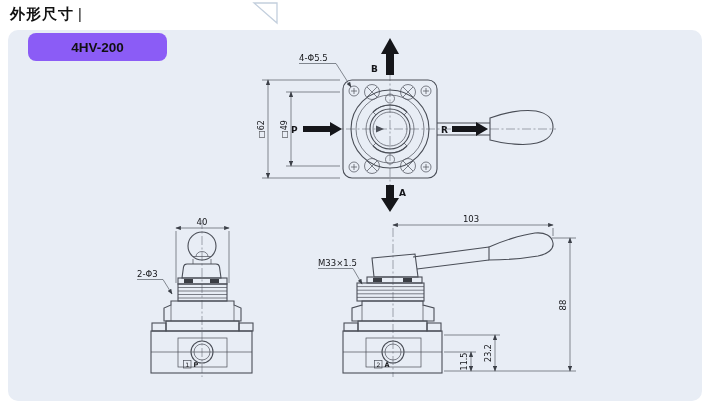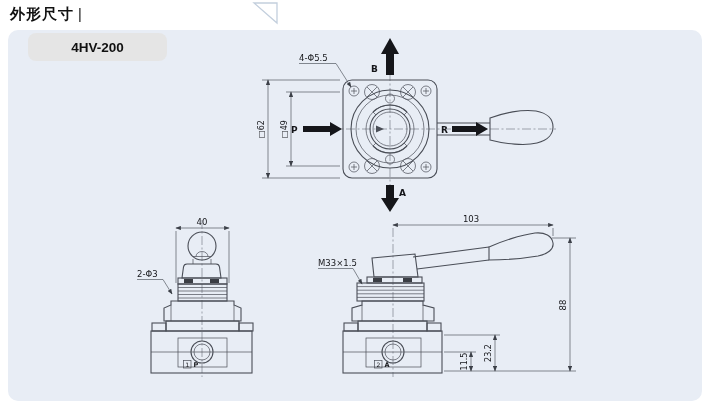--- a/index.html
+++ b/index.html
@@ -10,21 +10,21 @@
   }
   .hdr{position:absolute;top:2px;left:10px;height:24px;display:flex;align-items:center;gap:4px;}
   .hdr .zh{font-size:15px;font-weight:bold;color:#111;letter-spacing:1px;}
   .hdr .en{font-size:14.5px;color:#111;}
   .panel{
     position:absolute;left:8px;top:30px;width:694px;height:371px;
     background:#e8edf5;border-radius:10px;
   }
   .badge{
     position:absolute;left:28px;top:33px;width:139px;height:28px;
-    background:#e5e5e5;border-radius:8px;
+    background:#8b5cf6;border-radius:8px;
     display:flex;align-items:center;justify-content:center;
     font-size:13.5px;font-weight:bold;color:#111;
   }
   svg.drawing{position:absolute;left:0;top:0;}
   svg text{fill:#15161a;font-family:"DejaVu Sans","Liberation Sans",sans-serif;}
   .dimtxt{font-size:8.5px;}
   .dimtxt-sm{font-size:8px;}
   .portltr{font-size:9px;font-weight:600;}
   .boxnum{font-size:6px;}
   .boxltr{font-size:6.5px;font-weight:600;}

